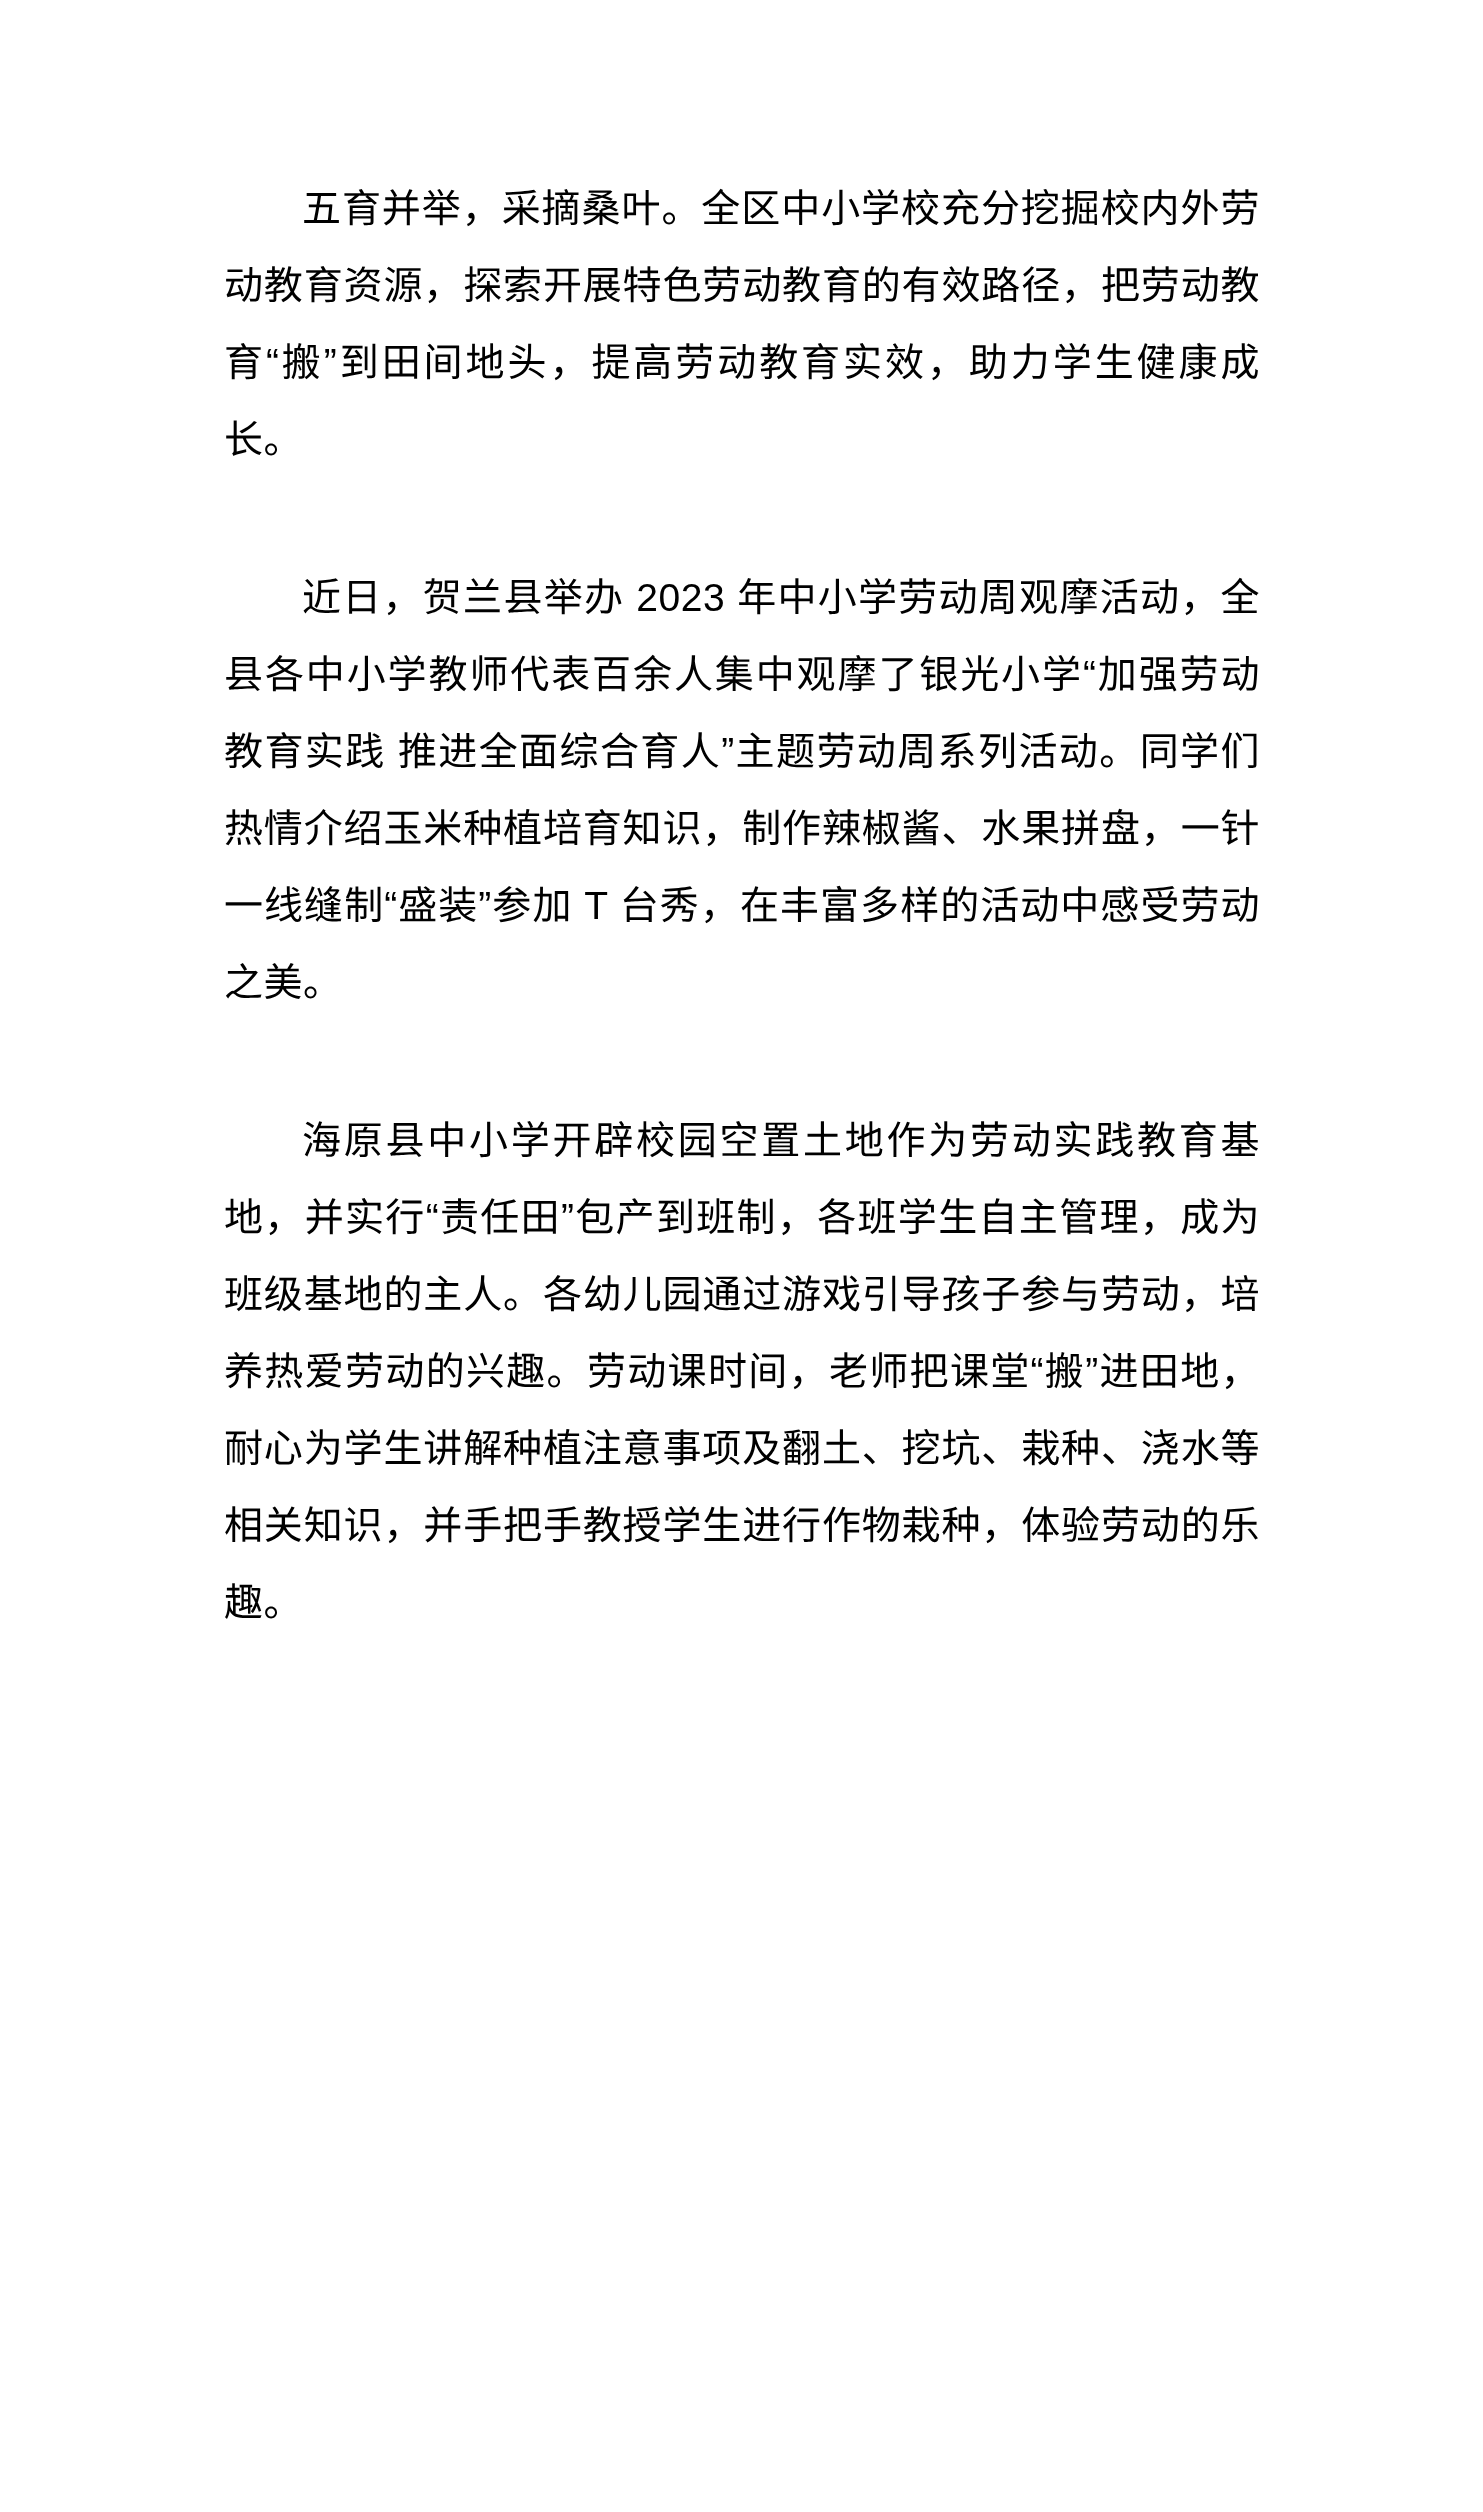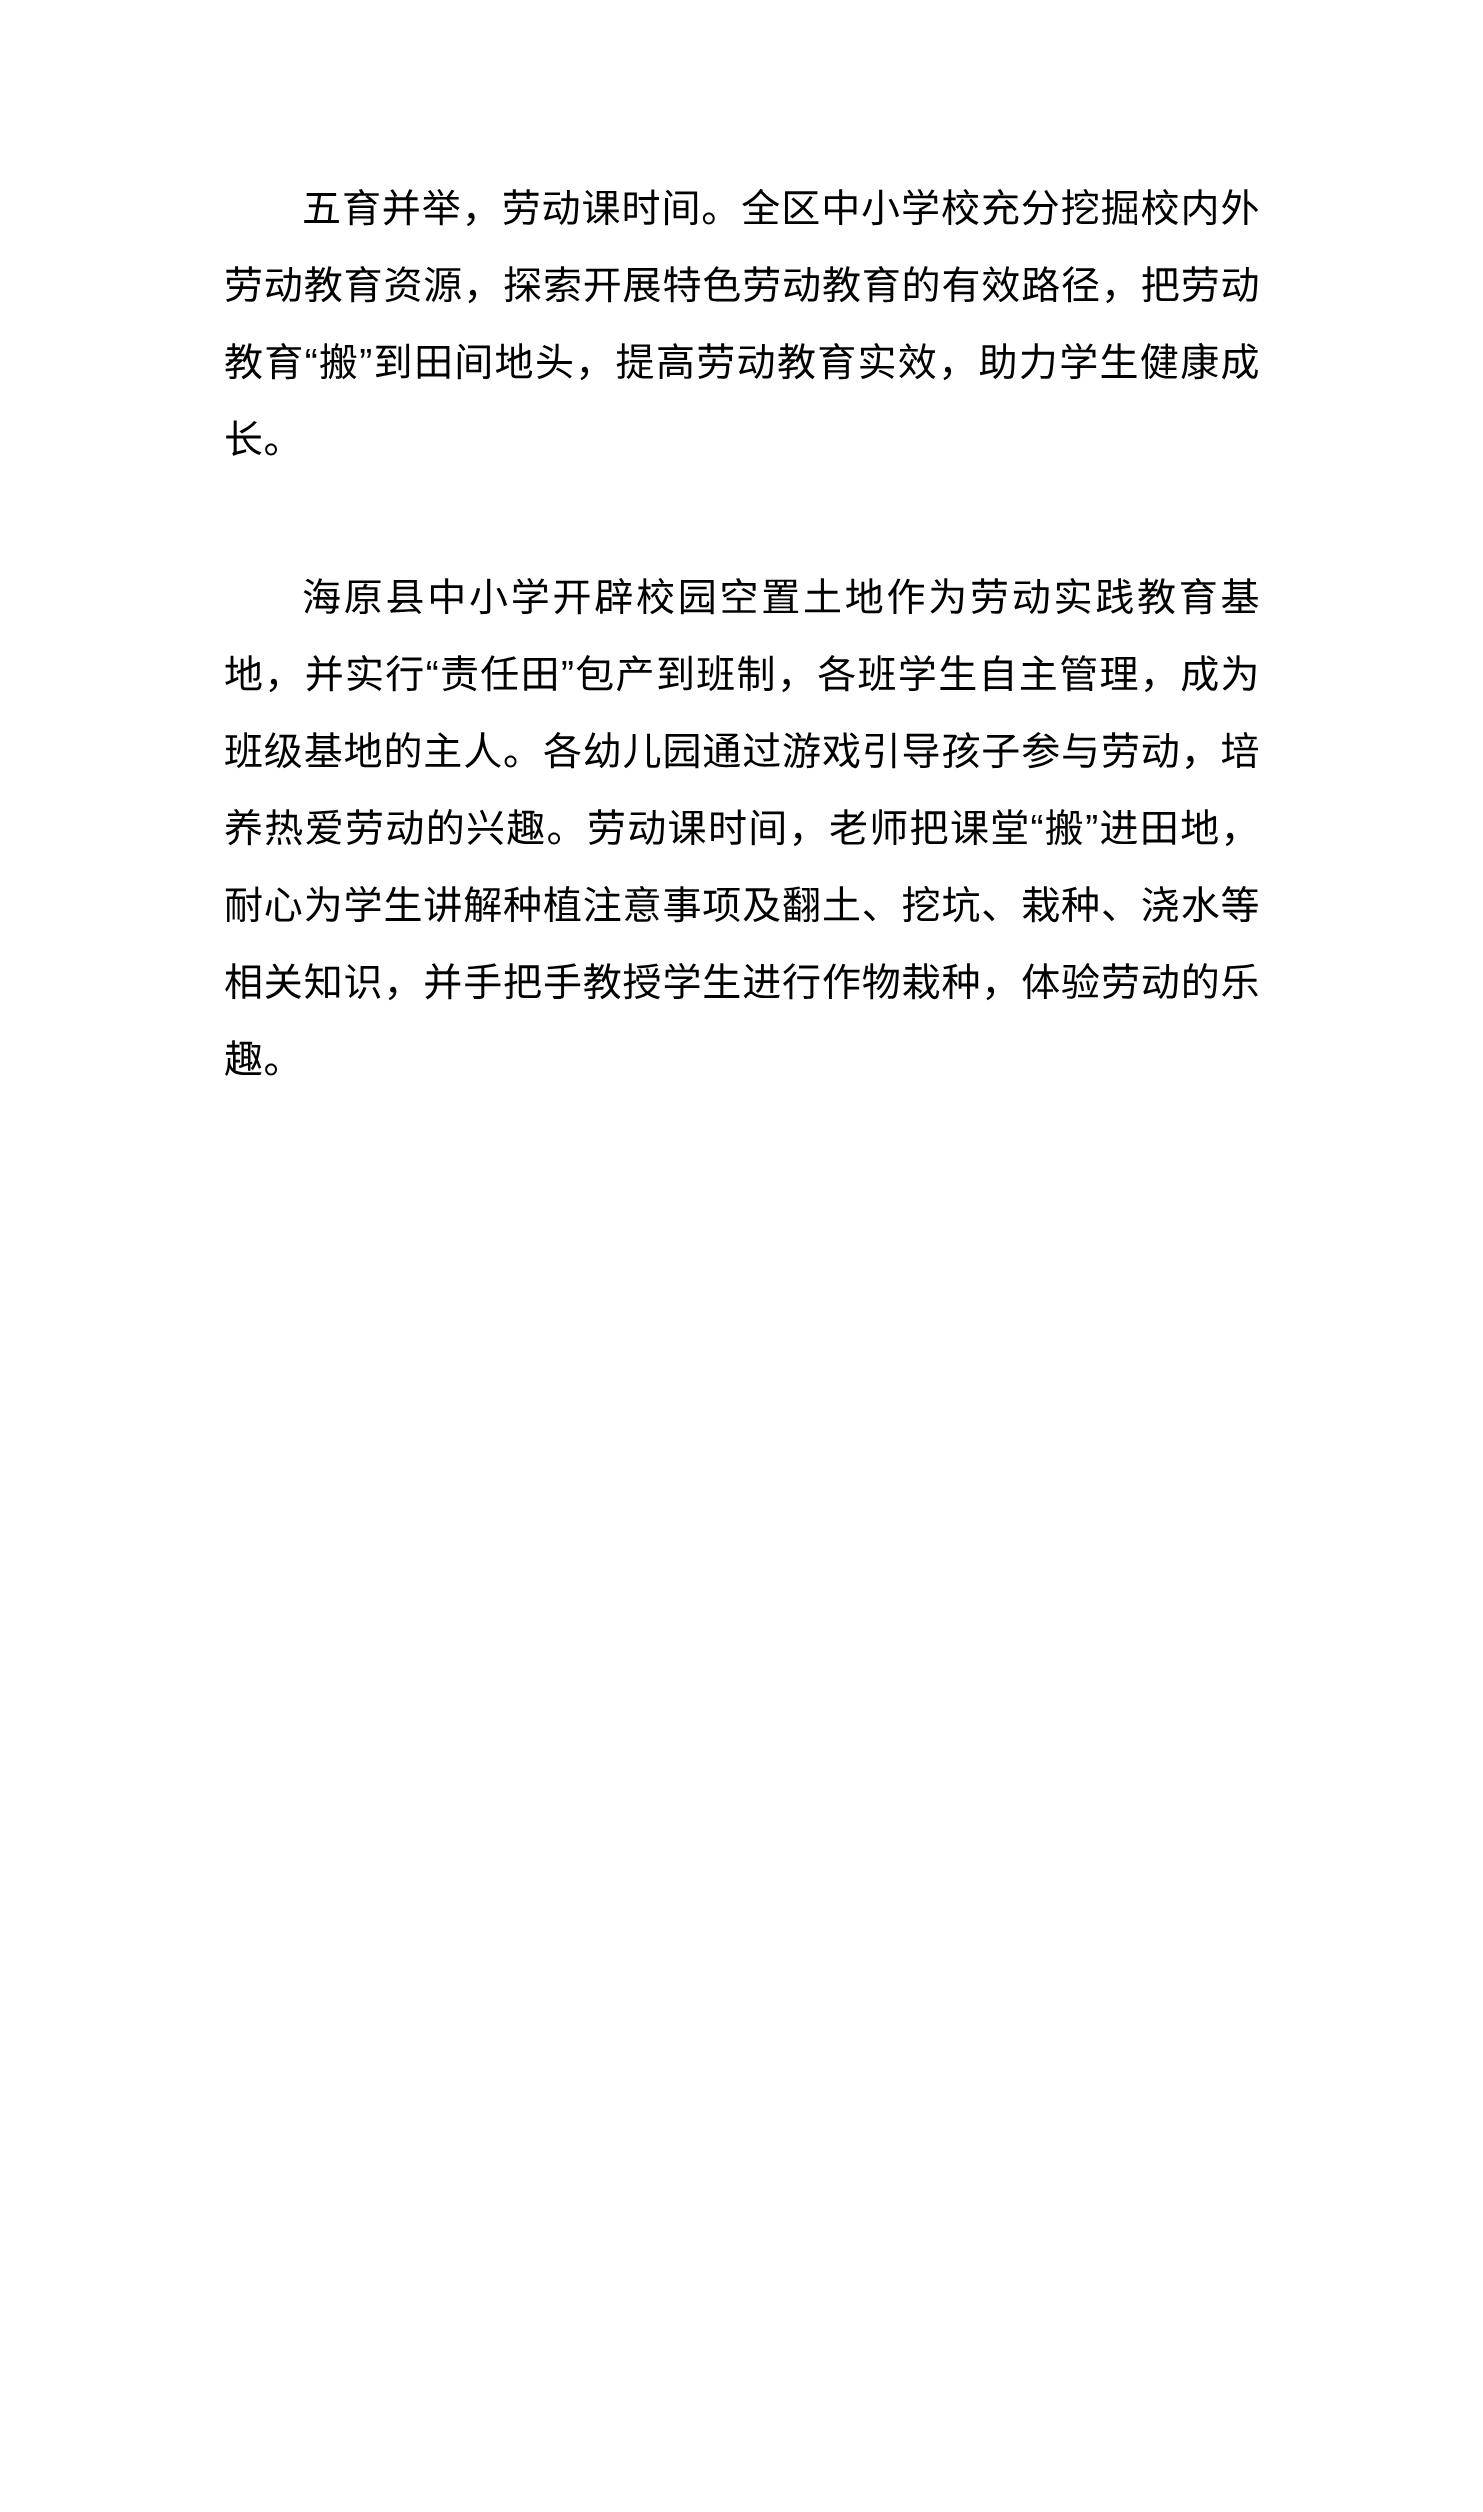--- a/index.html
+++ b/index.html
@@ -36,17 +36,18 @@
   }
   .doc-body p:last-child {
     margin-bottom: 0;
   }
 </style>
 </head>
 <body>
 
 <div class="page">
   <div class="doc-body">
-    <p>五育并举，劳动课时间。全区中小学校充分挖掘校内外劳动教育资源，探索开展特色劳动教育的有效路径，把劳动教育“搬”到田间地头，提高劳动教育实效，助力学生健康成长。</p>
+    <p>五育并举，采摘桑叶。全区中小学校充分挖掘校内外劳动教育资源，探索开展特色劳动教育的有效路径，把劳动教育“搬”到田间地头，提高劳动教育实效，助力学生健康成长。</p>
+    <p>近日，贺兰县举办 2023 年中小学劳动周观摩活动，全县各中小学教师代表百余人集中观摩了银光小学“加强劳动教育实践 推进全面综合育人”主题劳动周系列活动。同学们热情介绍玉米种植培育知识，制作辣椒酱、水果拼盘，一针一线缝制“盛装”参加 T 台秀，在丰富多样的活动中感受劳动之美。</p>
     <p>海原县中小学开辟校园空置土地作为劳动实践教育基地，并实行“责任田”包产到班制，各班学生自主管理，成为班级基地的主人。各幼儿园通过游戏引导孩子参与劳动，培养热爱劳动的兴趣。劳动课时间，老师把课堂“搬”进田地，耐心为学生讲解种植注意事项及翻土、挖坑、栽种、浇水等相关知识，并手把手教授学生进行作物栽种，体验劳动的乐趣。</p>
   </div>
 </div>
 
 
 </body></html>

